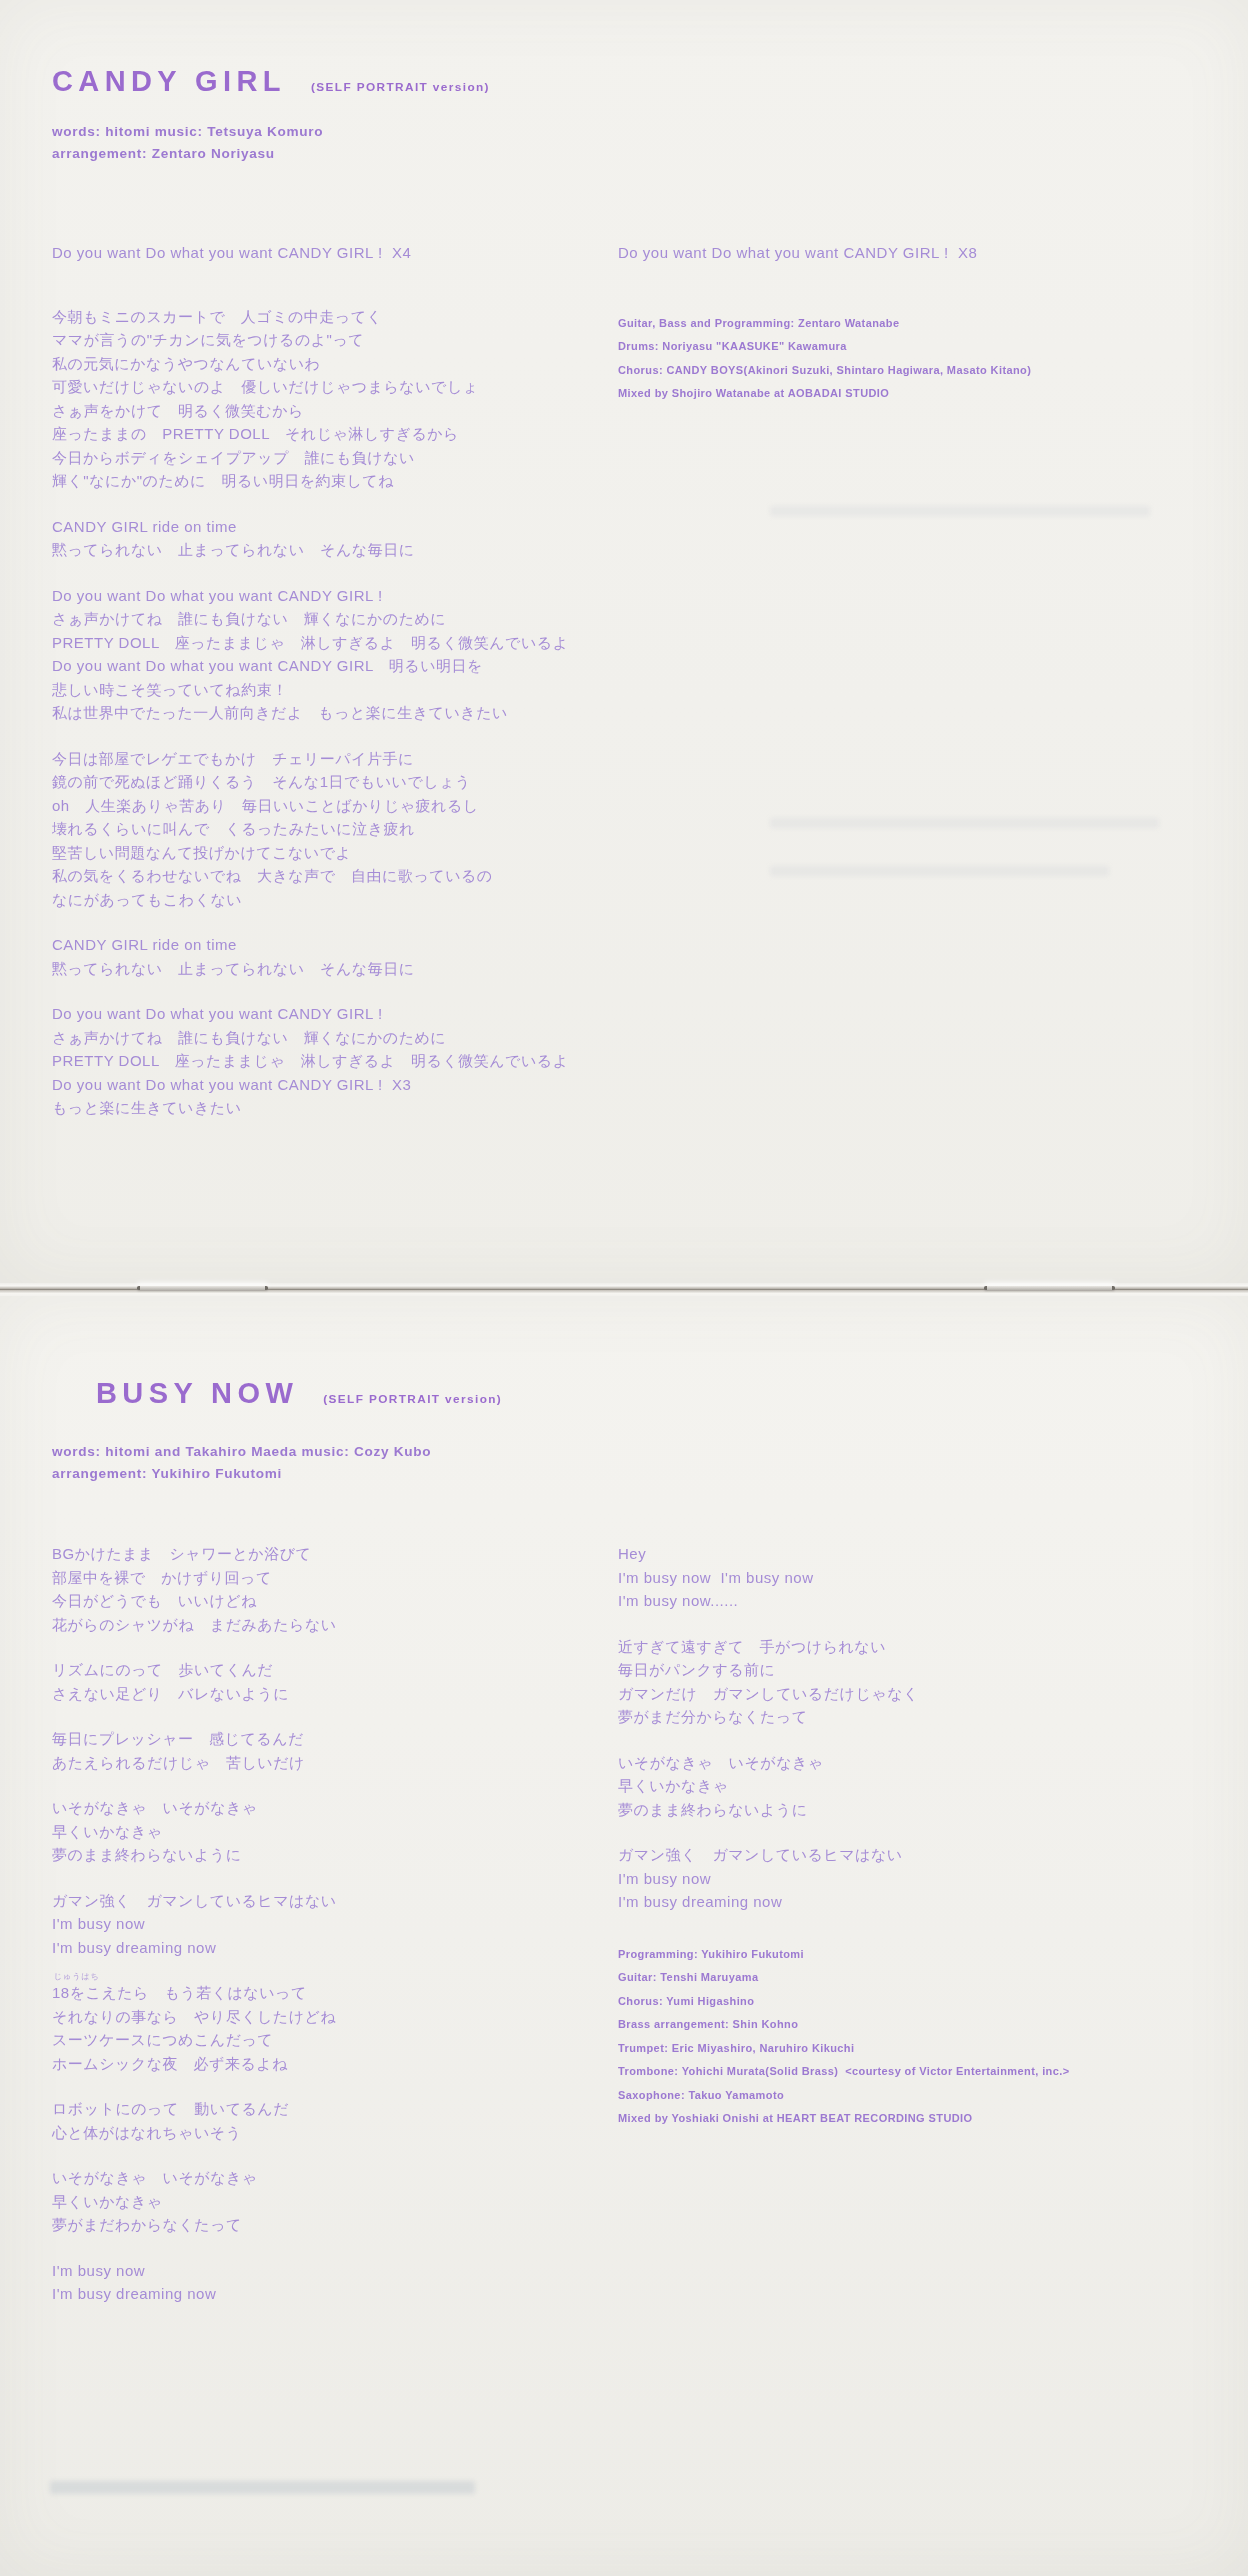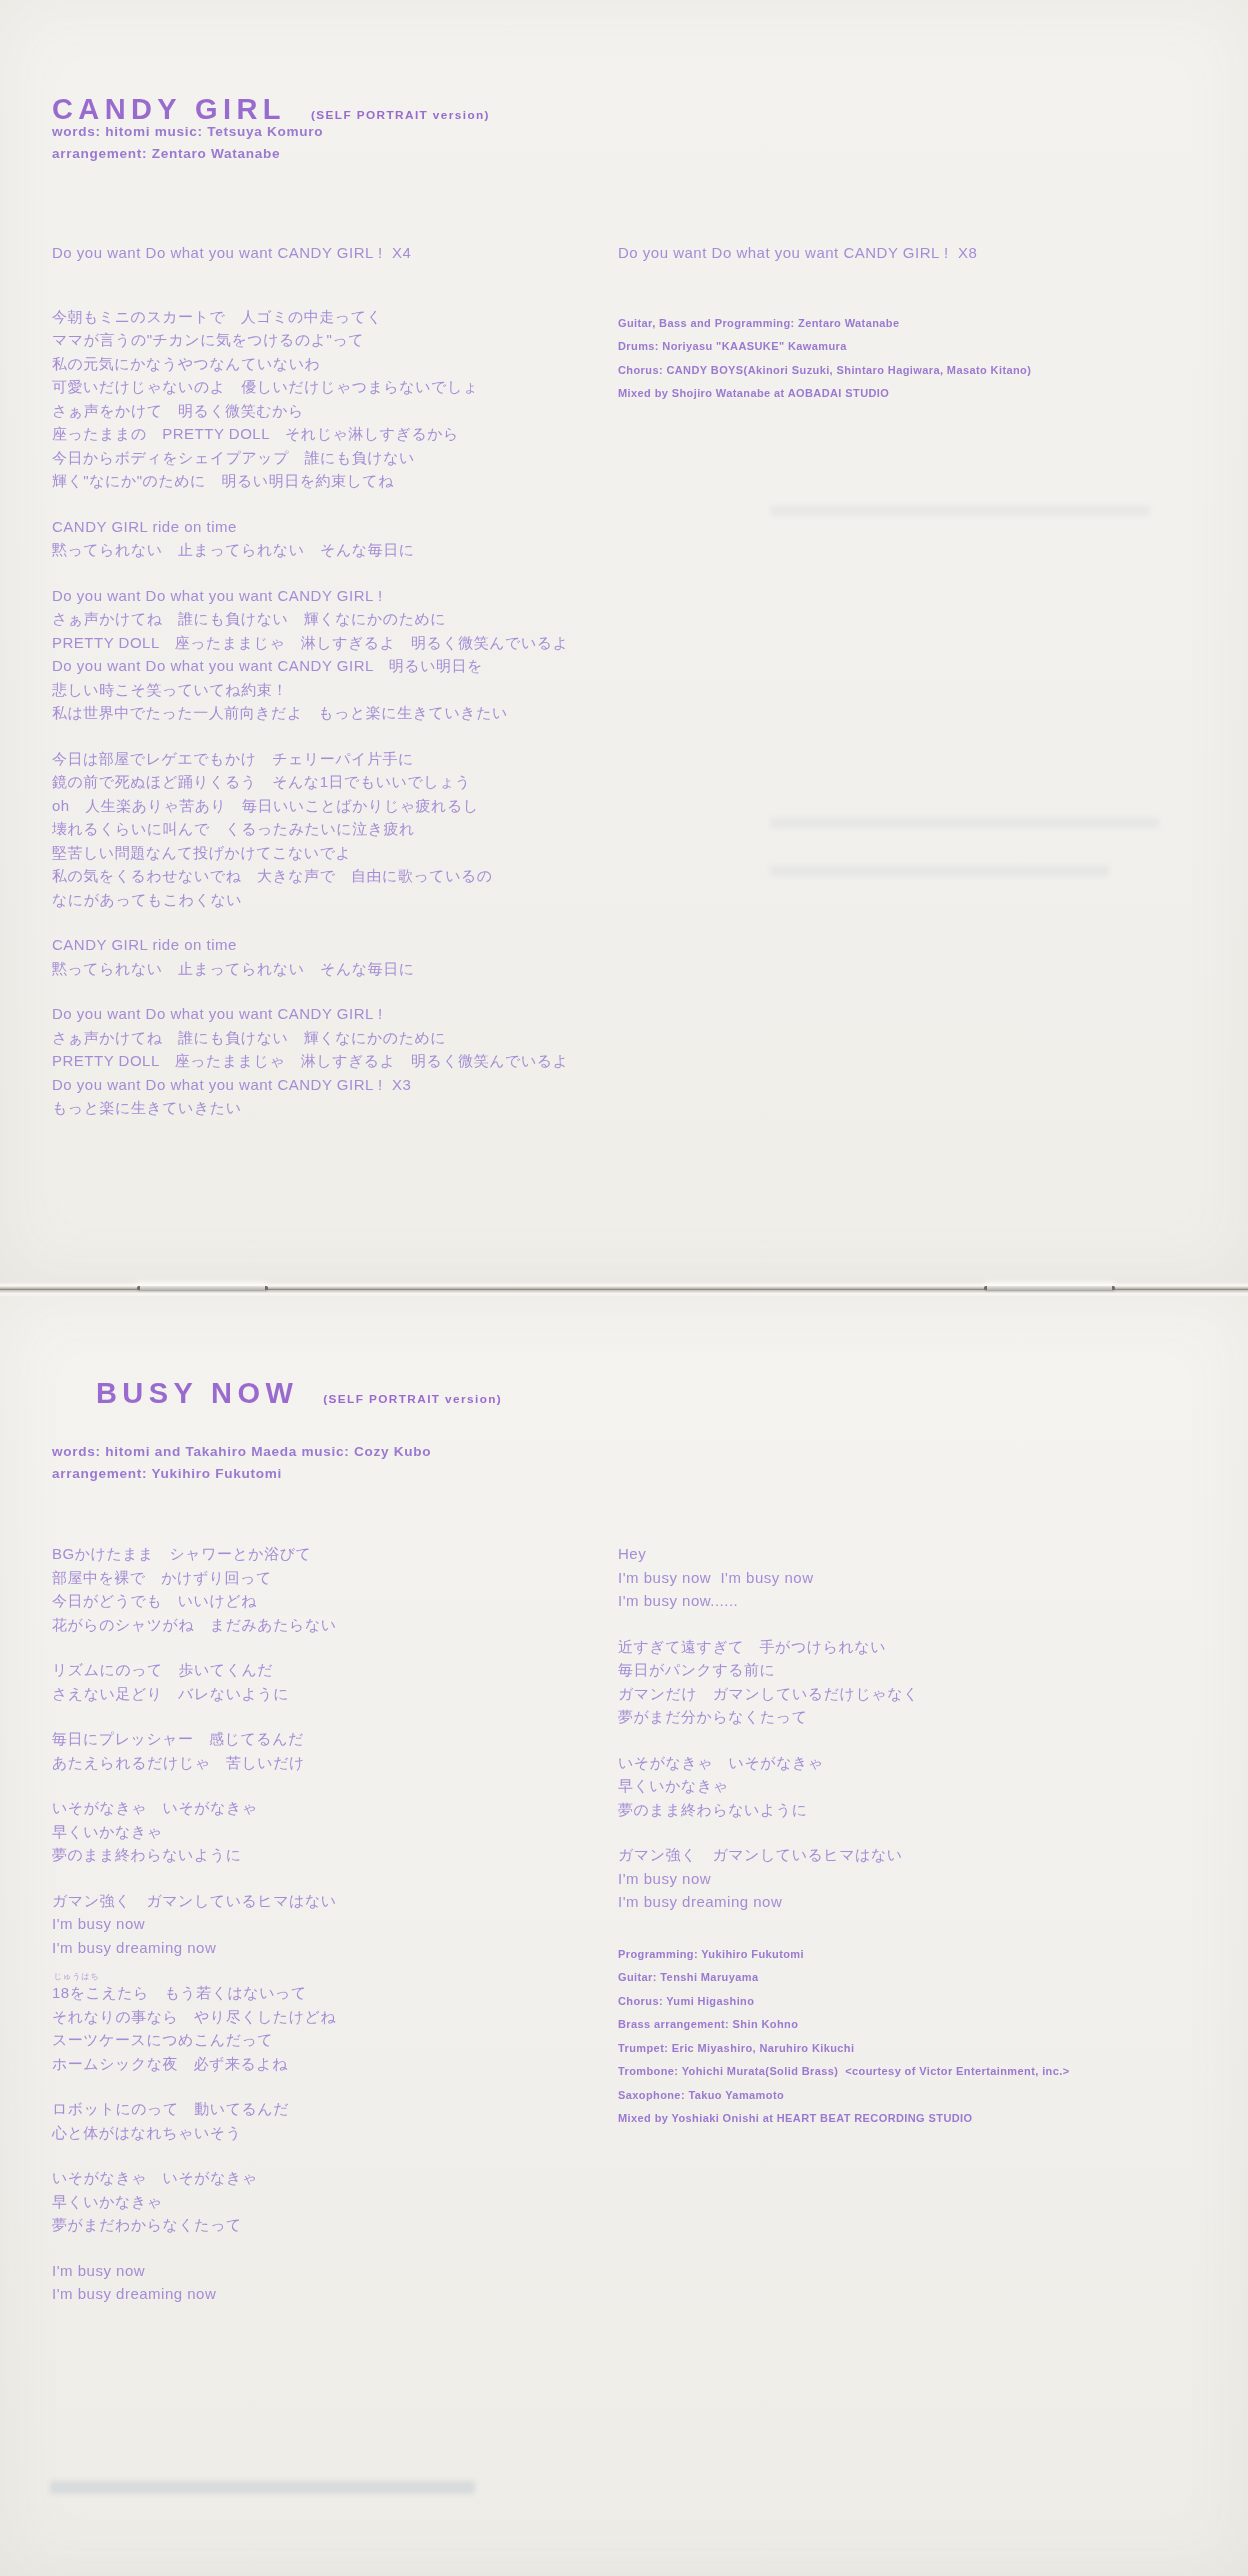--- a/index.html
+++ b/index.html
@@ -6,21 +6,21 @@
   .scan{
     position:relative;width:1249px;height:2576px;overflow:hidden;
     background:#eeede9;
     font-family:"Liberation Sans","DejaVu Sans",sans-serif;
   }
   .panel{position:absolute;left:0;width:100%;box-shadow:inset 0 0 72px rgba(120,112,100,.07);}
   .panel-top{top:0;height:1283px;background:linear-gradient(180deg,#f3f2ee 0%,#f1f0ec 55%,#efeee9 100%);}
   .panel-bottom{top:1296px;height:1280px;background:linear-gradient(180deg,#f4f3ef 0%,#f1f0ec 50%,#edece7 100%);}
 
   .song-header{position:absolute;left:52px;display:flex;align-items:baseline;gap:25px;}
-  .panel-top .song-header{top:65px;margin-top:28px;}
+  .panel-top .song-header{top:65px;}
   .panel-bottom .song-header{top:81px;margin-left:44px;}
   .song-title{margin:0;font-size:29px;font-weight:bold;letter-spacing:5.4px;color:#9a6bce;}
   .song-subtitle{font-size:11.8px;font-weight:bold;letter-spacing:1.4px;color:#9a6bce;}
 
   .writer-credits{position:absolute;left:52px;font-size:13.6px;font-weight:bold;letter-spacing:0.7px;color:#9c79d1;line-height:22px;}
   .panel-top .writer-credits{top:121px;}
   .panel-bottom .writer-credits{top:145px;}
 
   .col{position:absolute;}
   .col-left{left:52px;width:556px;}
@@ -57,21 +57,21 @@
 
 <div class="scan">
 
   <section class="panel panel-top">
     <header class="song-header">
       <h1 class="song-title">CANDY GIRL</h1>
       <span class="song-subtitle">(SELF PORTRAIT version)</span>
     </header>
     <div class="writer-credits">
       <div>words: hitomi  music: Tetsuya Komuro</div>
-      <div>arrangement: Zentaro Watanabe</div>
+      <div>arrangement: Zentaro Noriyasu</div>
     </div>
 
     <div class="col col-left">
       <div class="lyric-block gap-lg">
           <div class="line">Do you want Do what you want CANDY GIRL !  X4</div>
         </div>
       <div class="lyric-block">
           <div class="line">今朝もミニのスカートで　人ゴミの中走ってく</div>
           <div class="line">ママが言うの"チカンに気をつけるのよ"って</div>
           <div class="line">私の元気にかなうやつなんていないわ</div>

